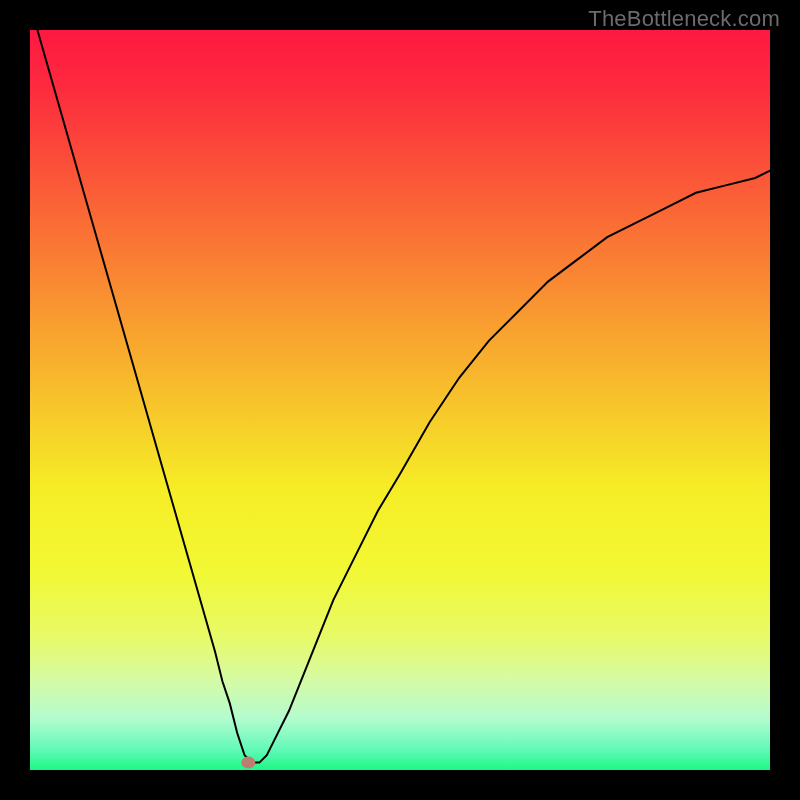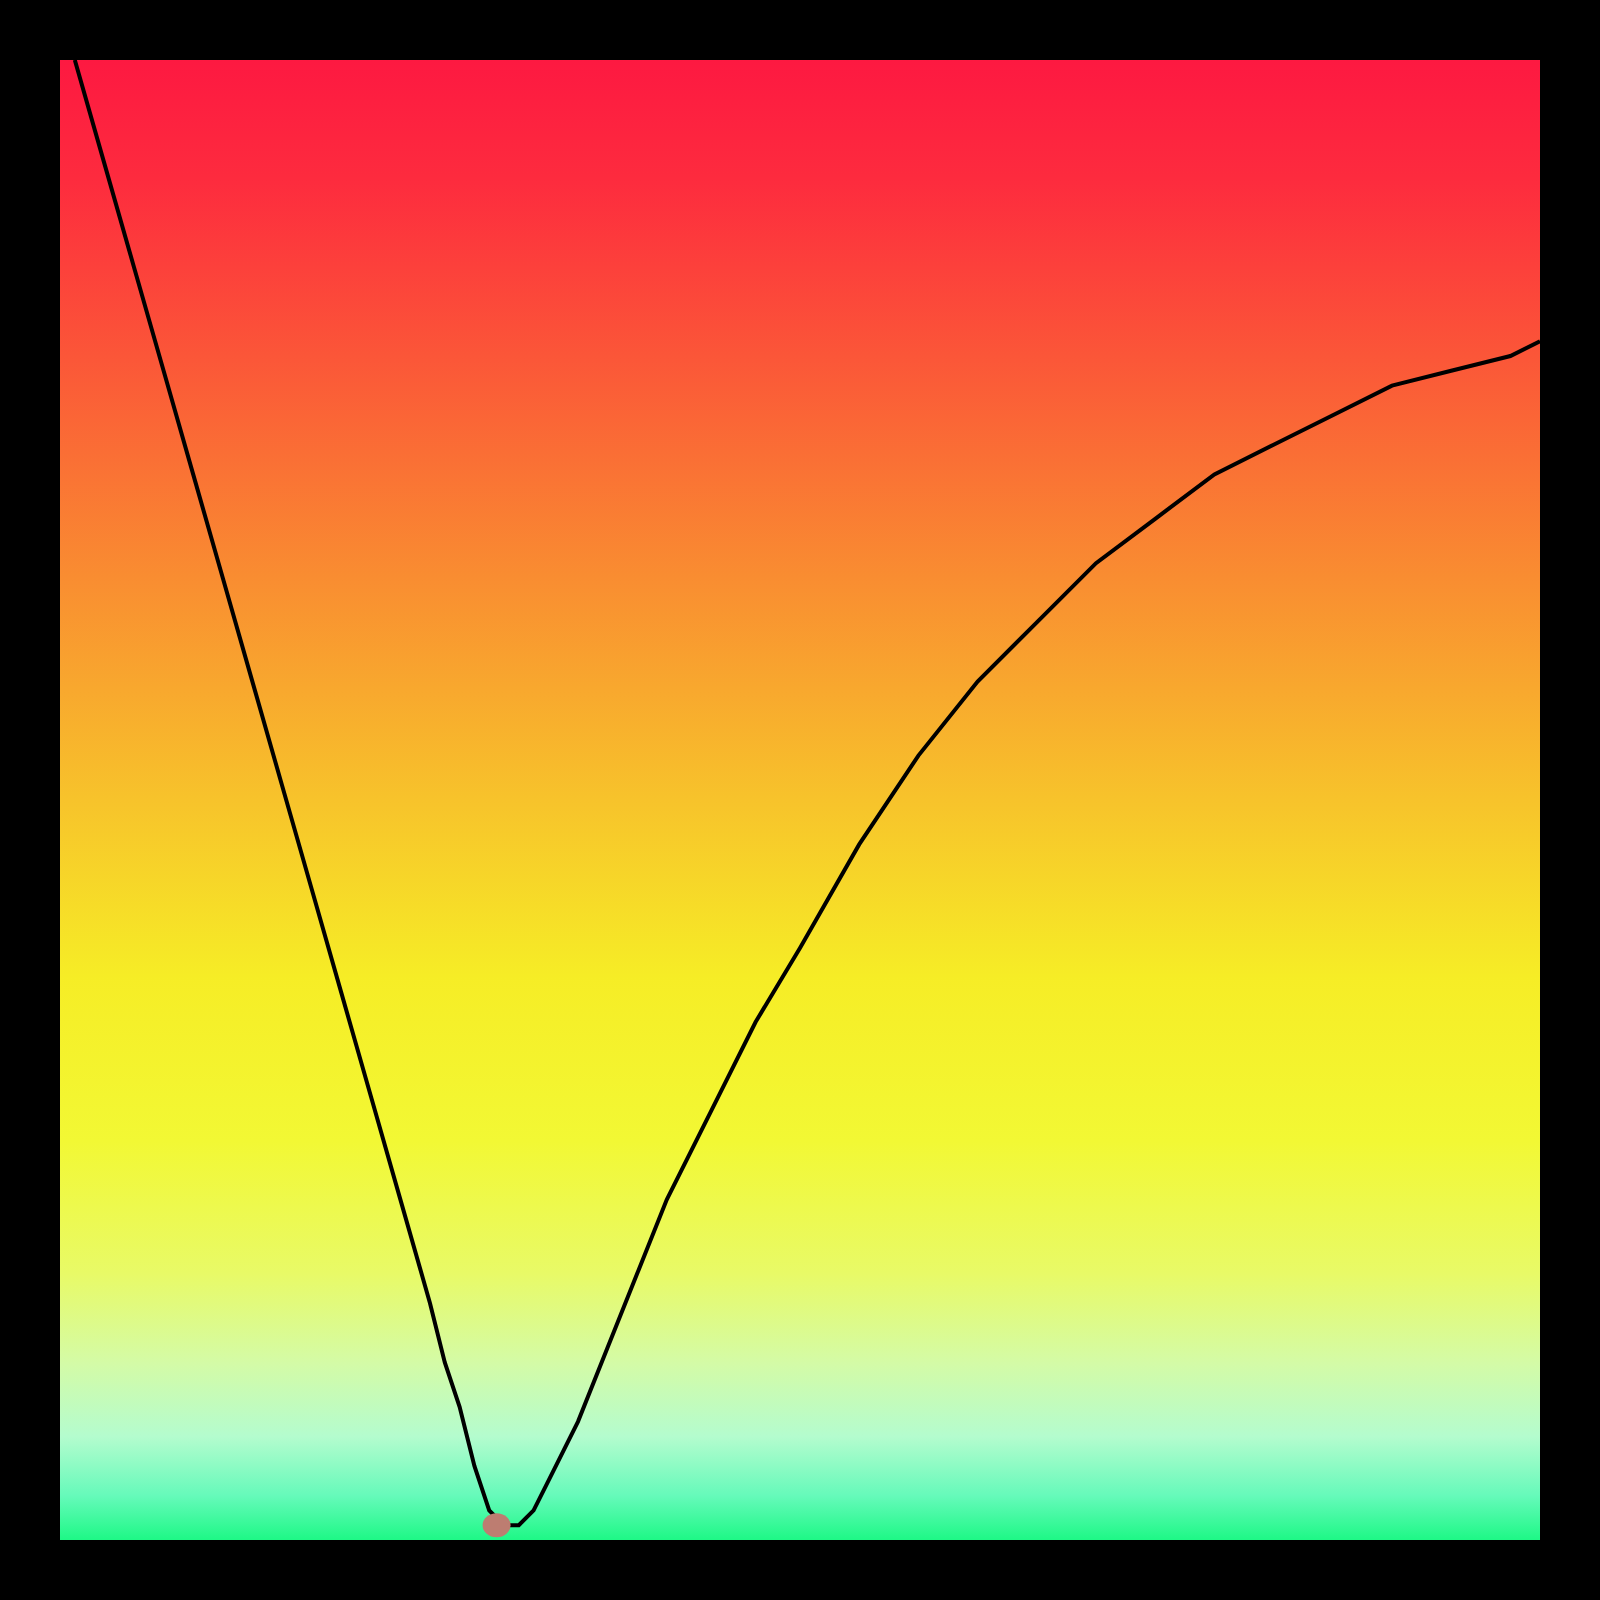--- a/index.html
+++ b/index.html
@@ -34,20 +34,21 @@
     letter-spacing: 0.2px;
     z-index: 50;
     font-family: Arial, Helvetica, sans-serif;
   }
 </style>
 </head>
 <body>
 
 <div class="outer">
 
+  <div class="watermark">TheBottleneck.com</div>
 
   <svg class="plot-area" viewBox="0 0 740 740" preserveAspectRatio="none">
     <defs>
       <linearGradient id="bg-grad" x1="0" y1="0" x2="0" y2="1">
           <stop offset="0.0%" stop-color="#fd1941"></stop>
           <stop offset="8.0%" stop-color="#fd2b3e"></stop>
           <stop offset="20.0%" stop-color="#fb5638"></stop>
           <stop offset="35.0%" stop-color="#f98d31"></stop>
           <stop offset="50.0%" stop-color="#f7c32b"></stop>
           <stop offset="62.0%" stop-color="#f6ed26"></stop>

